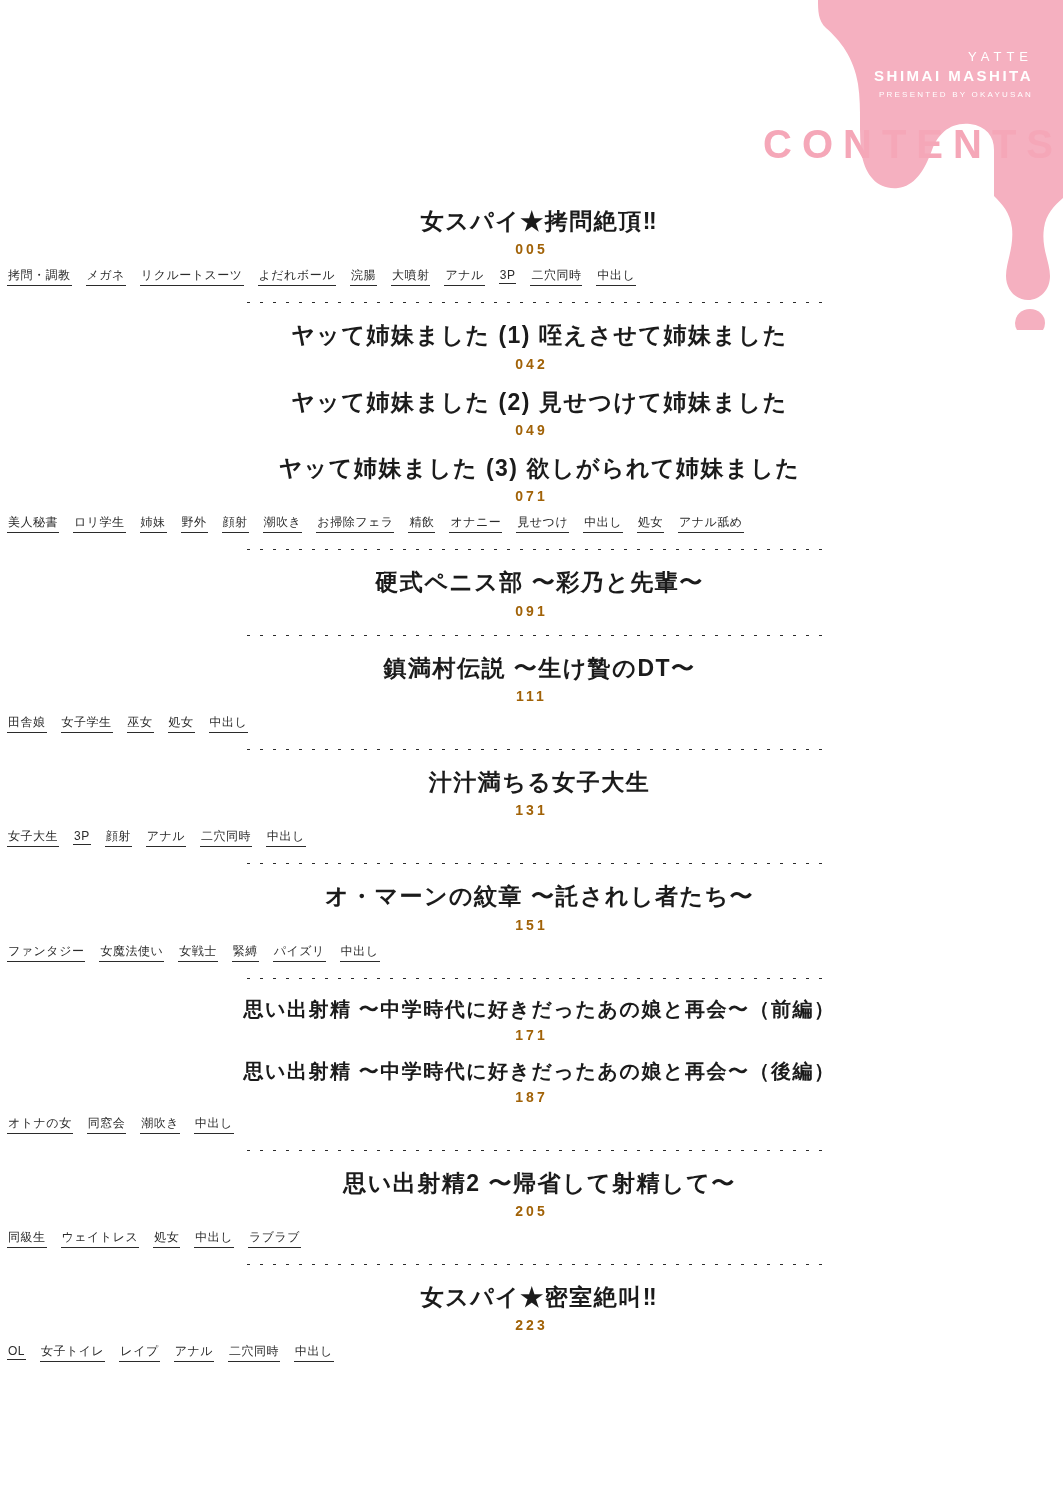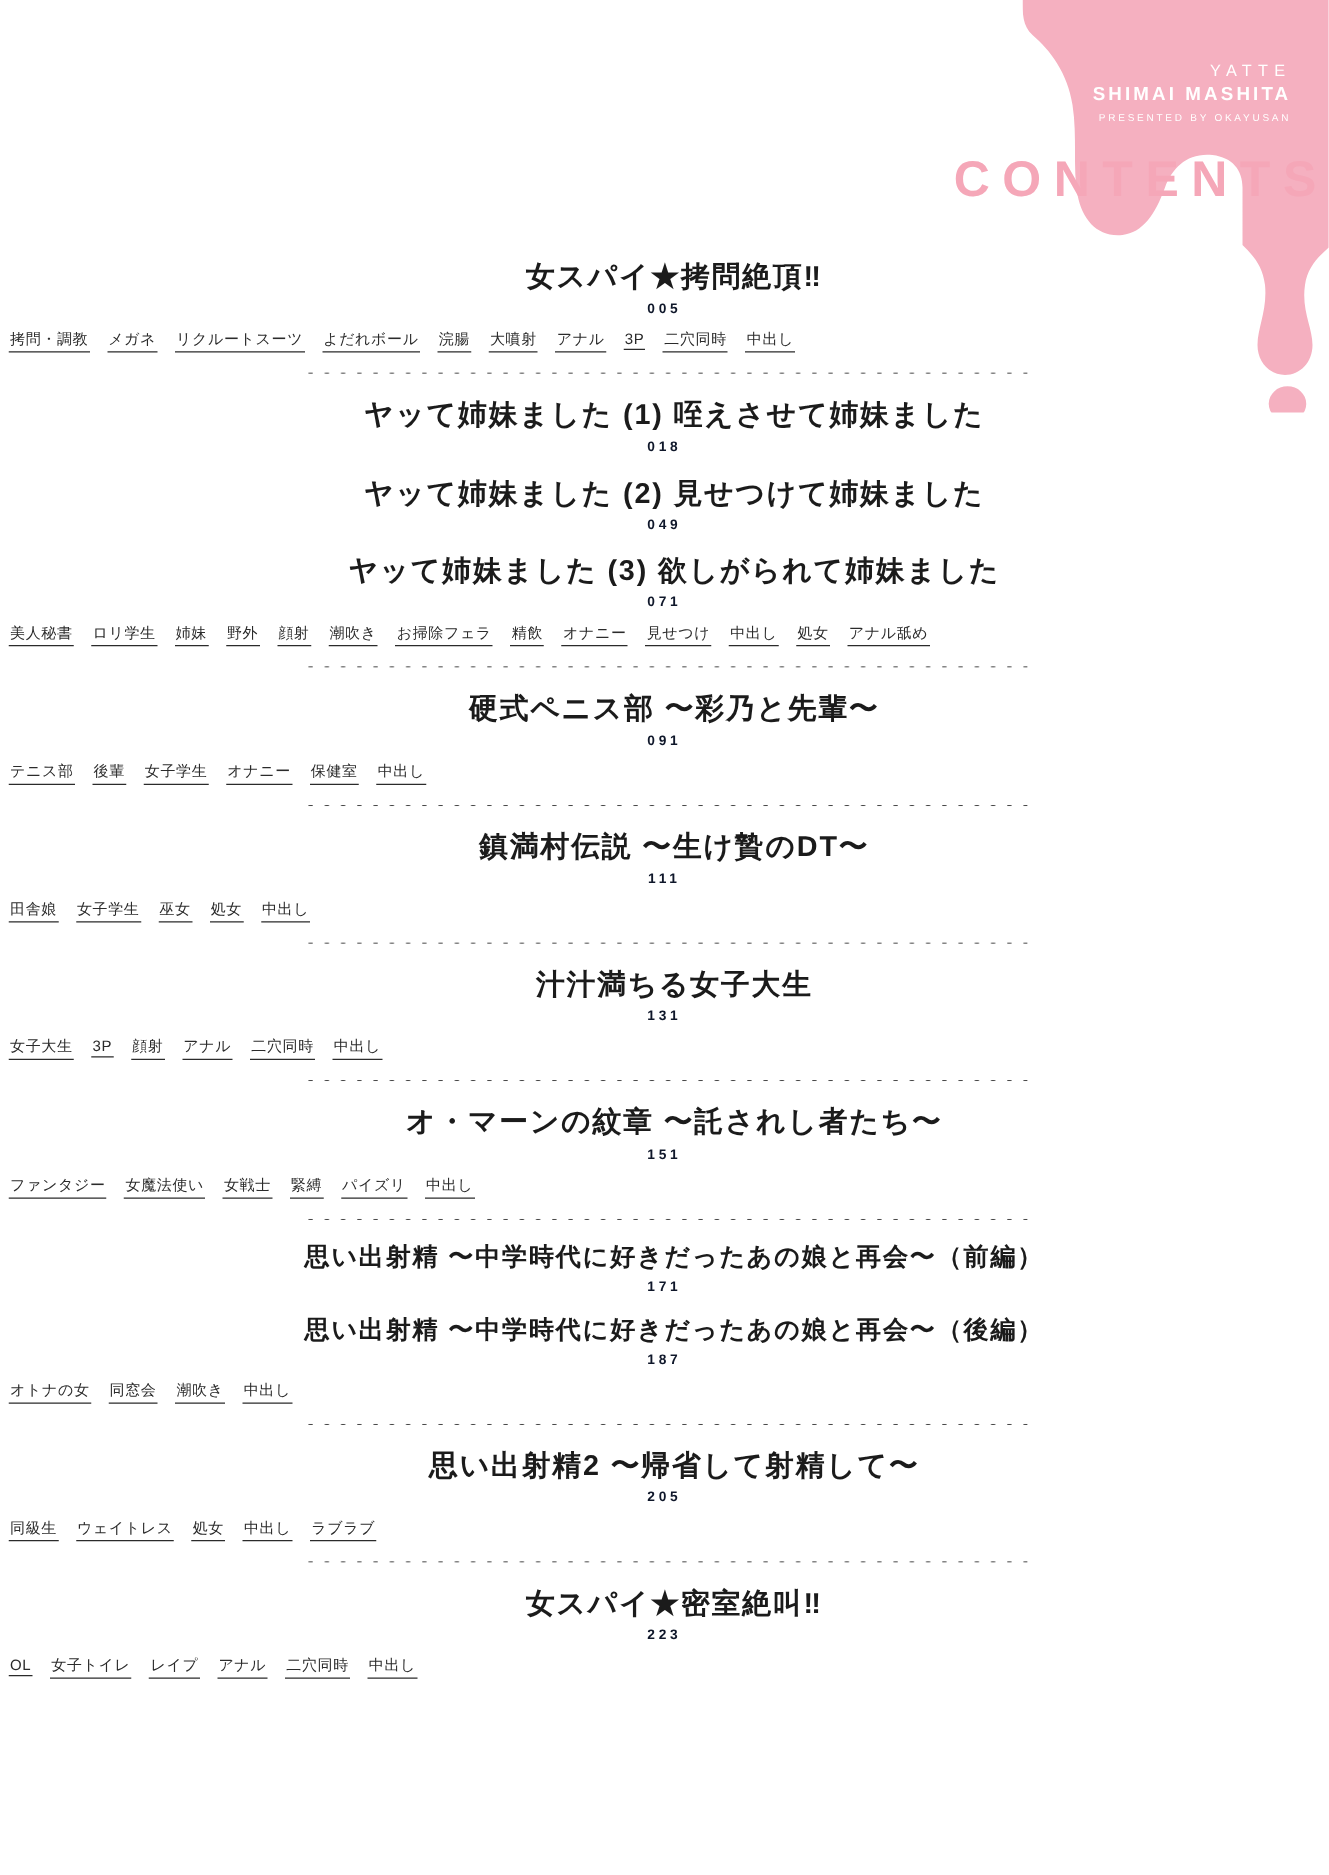--- a/index.html
+++ b/index.html
@@ -79,24 +79,24 @@
     font-weight: bold;
     letter-spacing: 1.5px;
     color: #1b1b1b;
     line-height: 1.45;
     padding-left: 16px;
   }
   .entry-title.small {
     font-size: 20px;
   }
   .entry-page {
-    font-size: 11px;
+    font-size: 14px;
     font-weight: bold;
     letter-spacing: 3px;
-    color: #0f172a;
+    color: #a16207;
     margin-top: 3px;
     margin-bottom: 2px;
   }
   .tags {
     margin-top: 10px;
     margin-bottom: 6px;
     font-size: 0;
     text-align: left;
   }
   .tag {
@@ -143,21 +143,21 @@
     <div class="entry-title">女スパイ★拷問絶頂‼</div>
     <div class="entry-page">005</div>
   </div>
   <div class="tags">
     <span class="tag">拷問・調教</span><span class="tag">メガネ</span><span class="tag">リクルートスーツ</span><span class="tag">よだれボール</span><span class="tag">浣腸</span><span class="tag">大噴射</span><span class="tag">アナル</span><span class="tag">3P</span><span class="tag">二穴同時</span><span class="tag">中出し</span>
   </div>
   <div class="dots"></div>
 
   <div class="entry">
     <div class="entry-title">ヤッて姉妹ました (1) 咥えさせて姉妹ました</div>
-    <div class="entry-page">018</div>
+    <div class="entry-page">042</div>
   </div>
   <div class="gap-sm"></div>
 
   <div class="entry">
     <div class="entry-title">ヤッて姉妹ました (2) 見せつけて姉妹ました</div>
     <div class="entry-page">049</div>
   </div>
   <div class="gap-sm"></div>
 
   <div class="entry">
@@ -166,23 +166,20 @@
   </div>
   <div class="tags">
     <span class="tag">美人秘書</span><span class="tag">ロリ学生</span><span class="tag">姉妹</span><span class="tag">野外</span><span class="tag">顔射</span><span class="tag">潮吹き</span><span class="tag">お掃除フェラ</span><span class="tag">精飲</span><span class="tag">オナニー</span><span class="tag">見せつけ</span><span class="tag">中出し</span><span class="tag">処女</span><span class="tag">アナル舐め</span>
   </div>
   <div class="dots"></div>
 
   <div class="entry">
     <div class="entry-title">硬式ペニス部 〜彩乃と先輩〜</div>
     <div class="entry-page">091</div>
   </div>
-  <div class="tags">
-    <span class="tag">テニス部</span><span class="tag">後輩</span><span class="tag">女子学生</span><span class="tag">オナニー</span><span class="tag">保健室</span><span class="tag">中出し</span>
-  </div>
   <div class="dots"></div>
 
   <div class="entry">
     <div class="entry-title">鎮満村伝説 〜生け贄のDT〜</div>
     <div class="entry-page">111</div>
   </div>
   <div class="tags">
     <span class="tag">田舎娘</span><span class="tag">女子学生</span><span class="tag">巫女</span><span class="tag">処女</span><span class="tag">中出し</span>
   </div>
   <div class="dots"></div>

